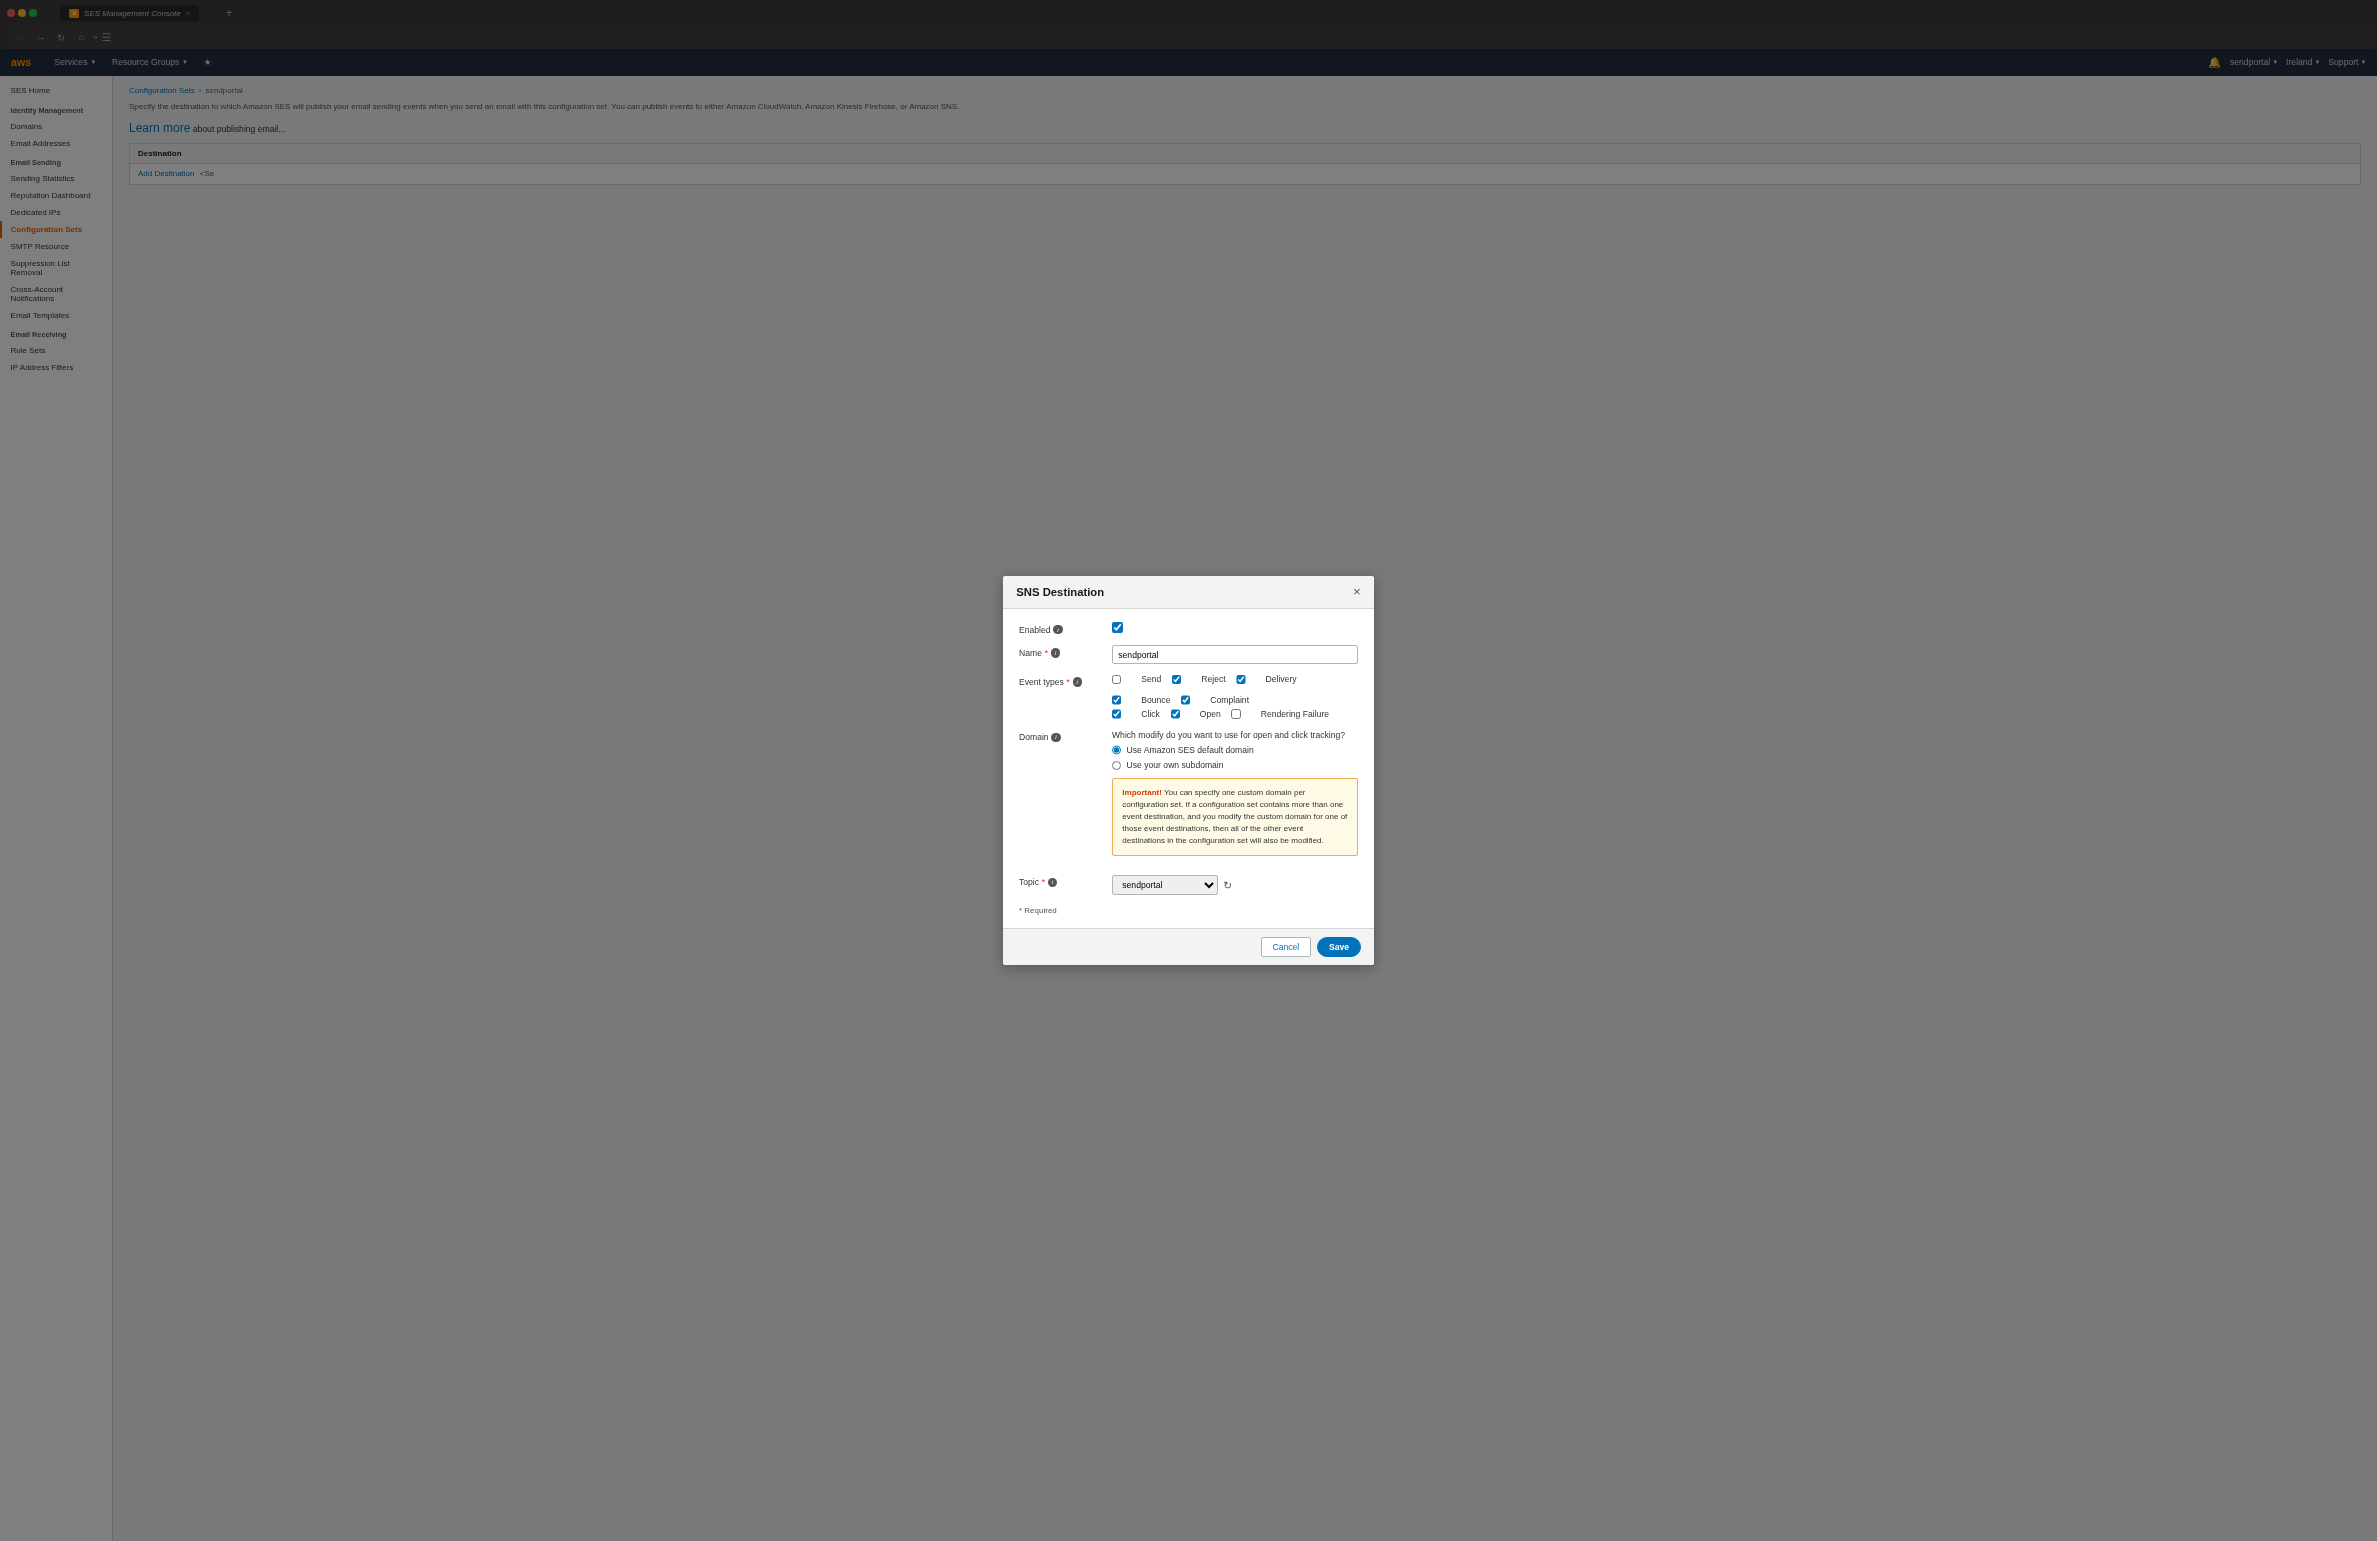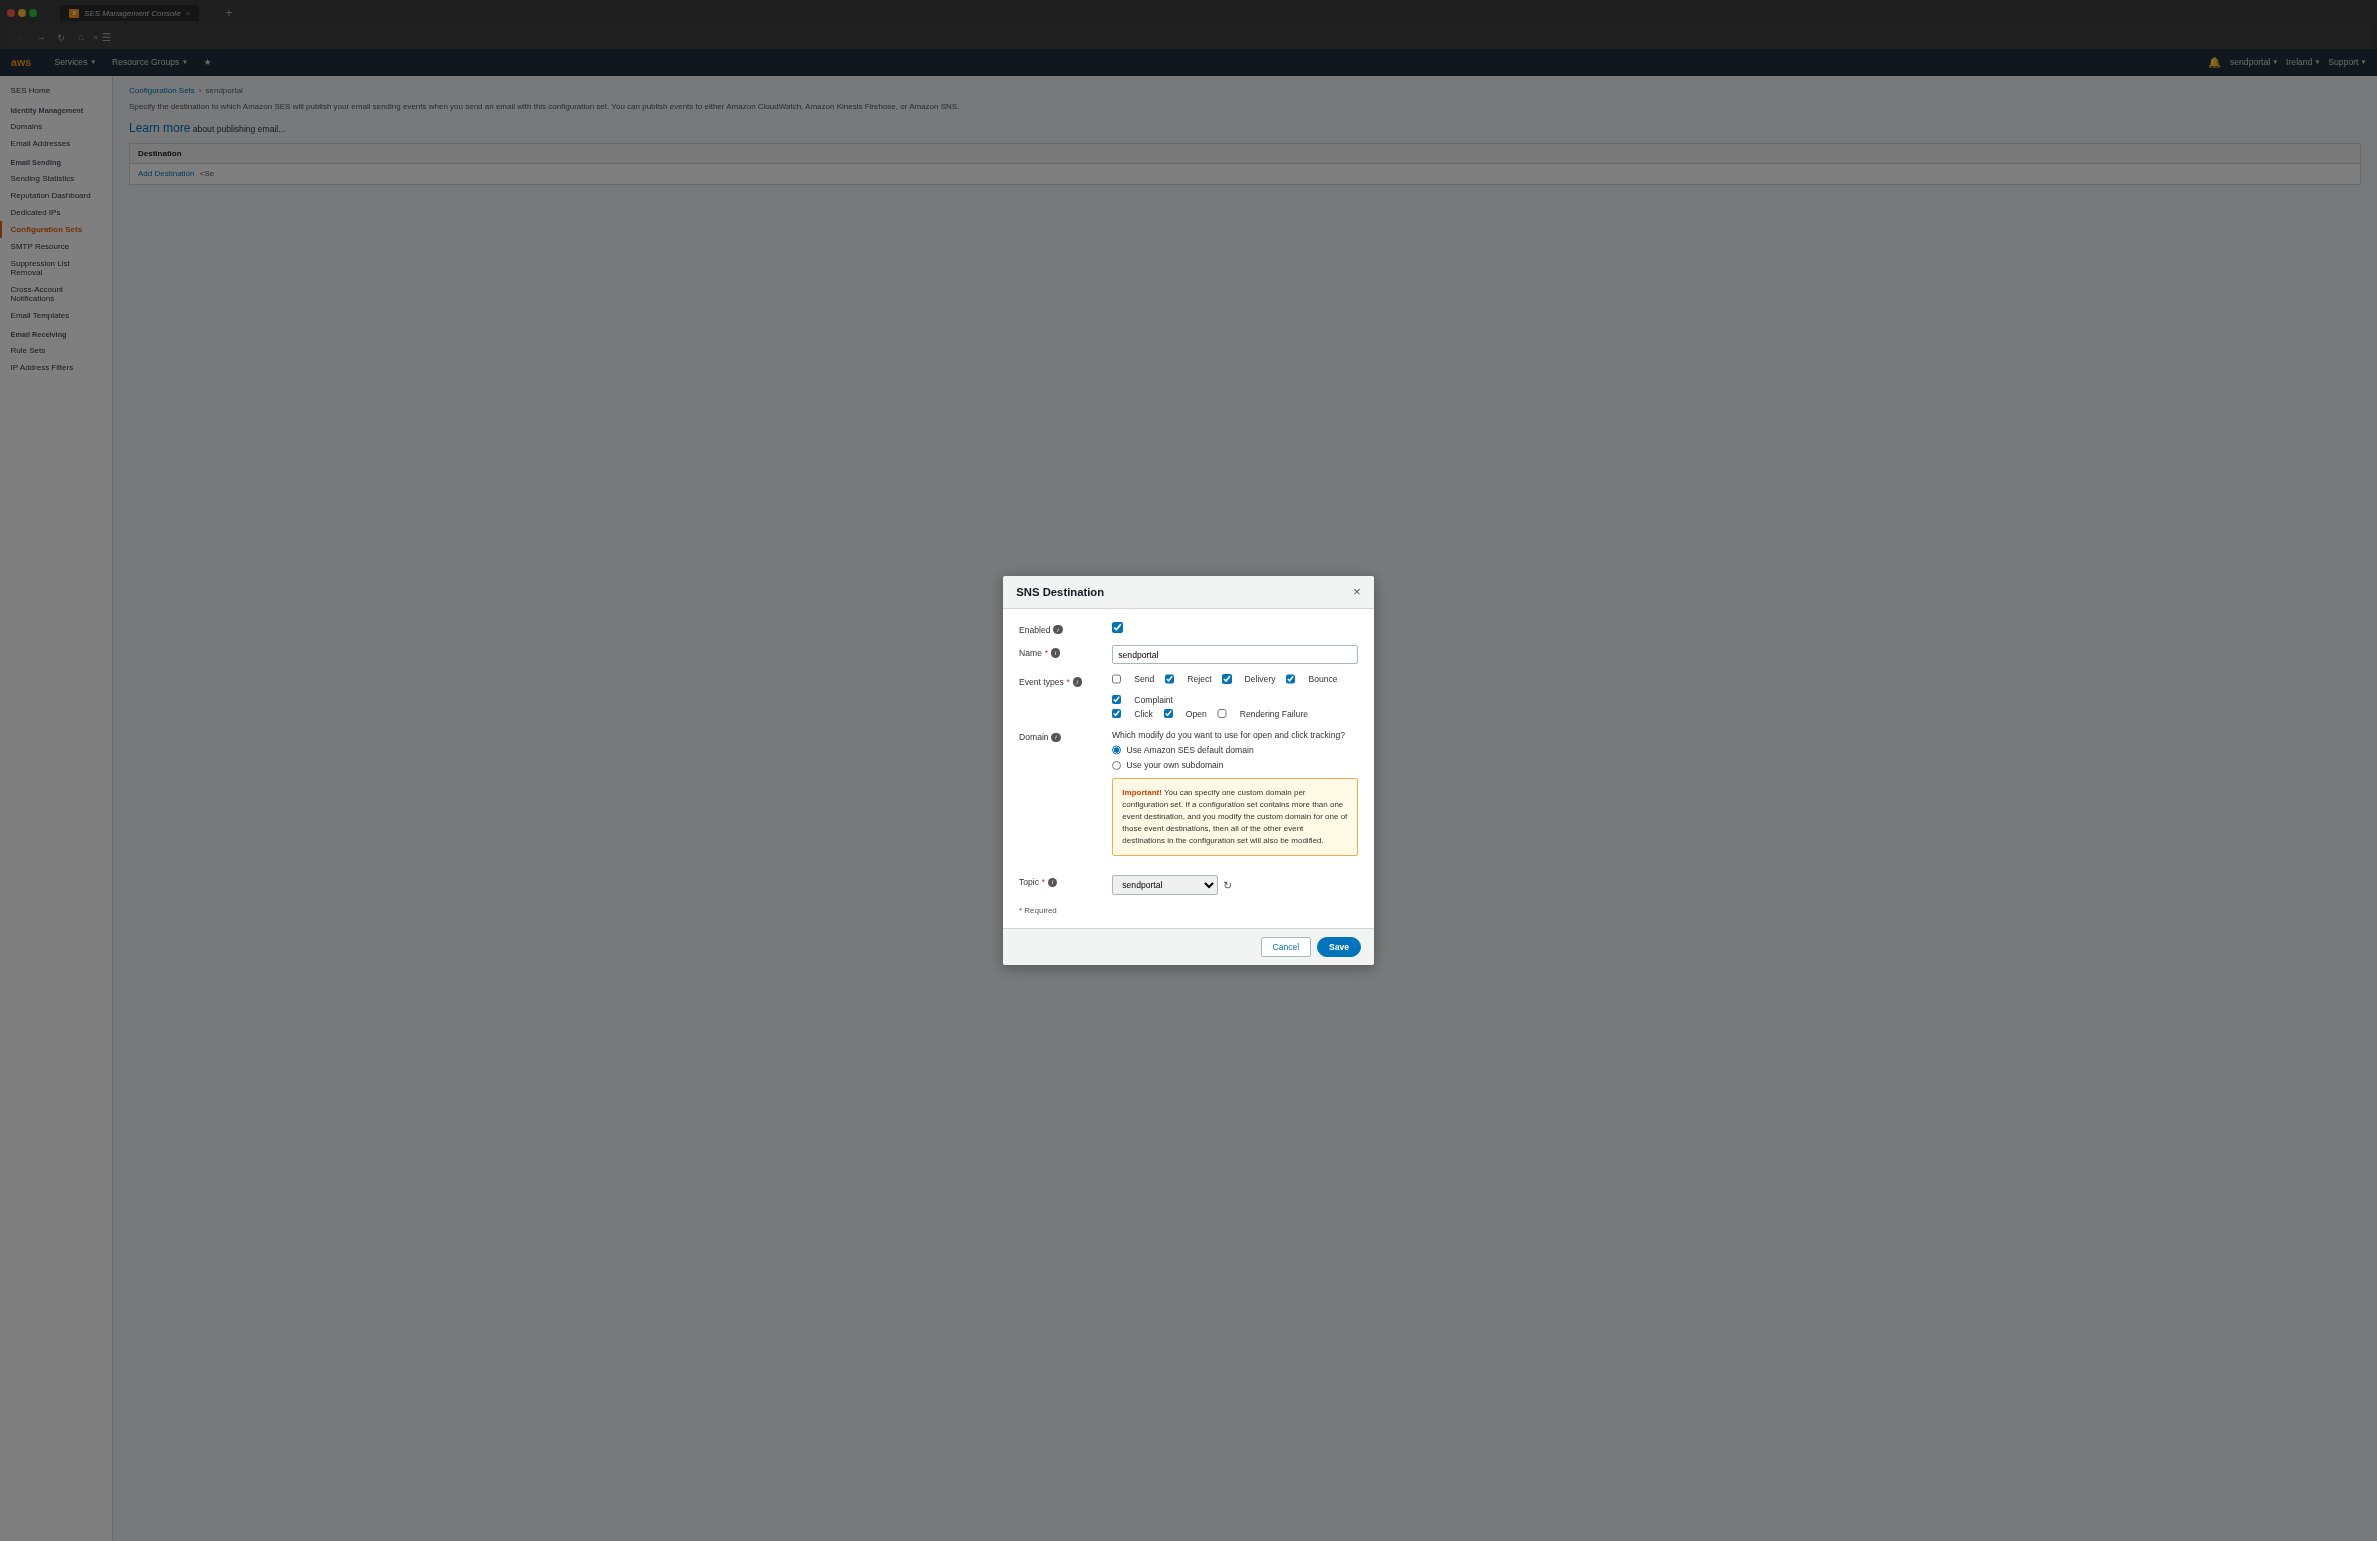--- a/index.html
+++ b/index.html
@@ -67,21 +67,21 @@
     .modal-header { background: #f2f3f3; padding: 9.3px 13.3px; display: flex; align-items: center; justify-content: space-between; border-bottom: 0.7px solid #d5d5d5; }
     .modal-title { font-size: 11.3px; font-weight: 600; color: #16191f; }
     .modal-close { background: none; border: none; font-size: 13.3px; cursor: pointer; color: #555; line-height: 1; }
     .modal-body { padding: 13.3px 16px; }
     .form-row { display: flex; align-items: flex-start; margin-bottom: 10.6px; }
     .form-label { width: 93px; font-size: 8.6px; color: #333; padding-top: 2.7px; flex-shrink: 0; display: flex; align-items: center; gap: 2.7px; }
     .form-label .required { color: #d13212; }
     .info-icon { display: inline-flex; align-items: center; justify-content: center; width: 9.3px; height: 9.3px; border-radius: 50%; background: #555; color: #fff; font-size: 6px; cursor: pointer; font-style: italic; }
     .form-control { flex: 1; }
     .checkbox-row { display: flex; align-items: center; gap: 10.6px; flex-wrap: wrap; }
-    .checkbox-item { display: flex; gap: 13px; font-size: 8.6px; color: #333; cursor: pointer; }
+    .checkbox-item { display: flex; align-items: center; gap: 20px; font-size: 8.6px; color: #333; cursor: pointer; }
     .checkbox-item input[type="checkbox"] { accent-color: #0073bb; width: 9.3px; height: 9.3px; }
     .text-input { width: 100%; padding: 3.3px 5.3px; border: 0.7px solid #aab7b8; border-radius: 2px; font-size: 8.6px; }
     .enabled-checkbox { width: 10.6px; height: 10.6px; accent-color: #0073bb; }
 
     
     .radio-group { display: flex; flex-direction: column; gap: 5.3px; }
     .radio-item { display: flex; align-items: center; gap: 5.3px; font-size: 8.6px; color: #333; cursor: pointer; }
     .radio-item input[type="radio"] { accent-color: #0073bb; width: 9.3px; height: 9.3px; }
 
     

